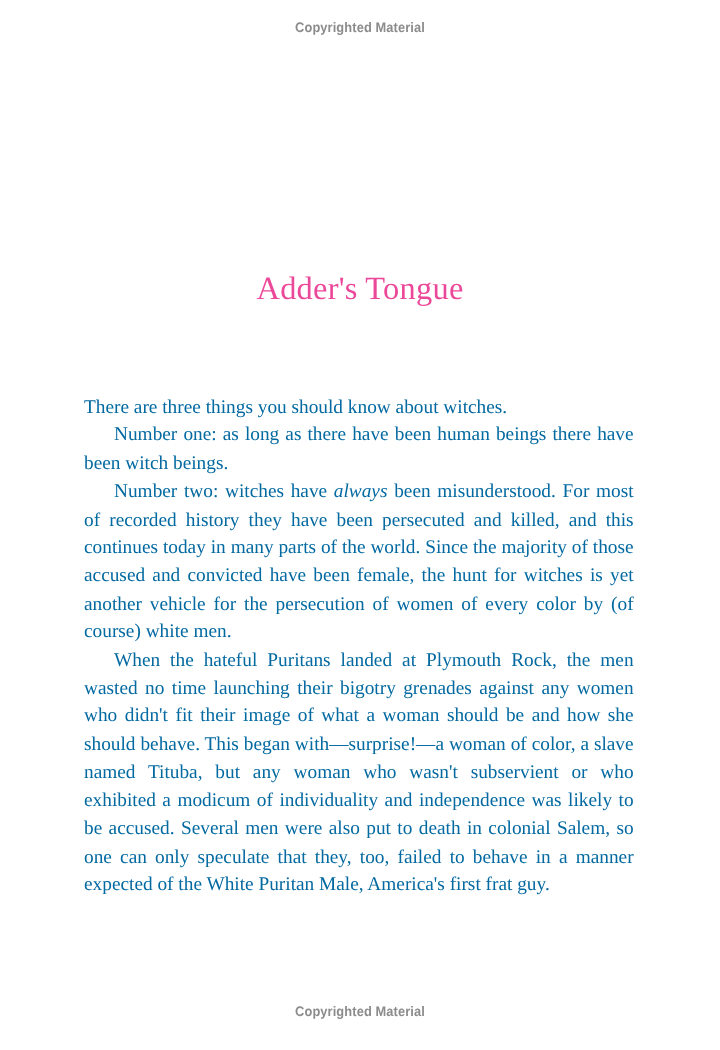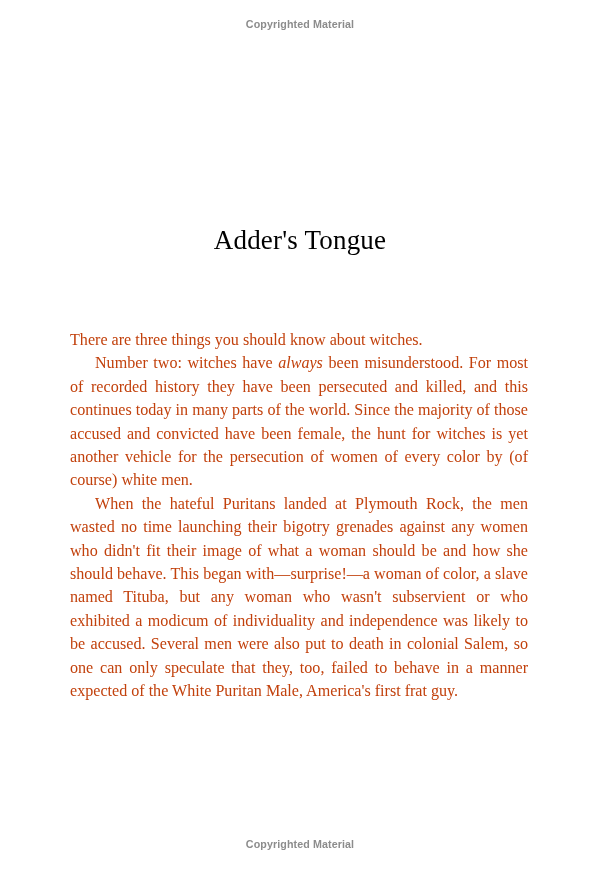--- a/index.html
+++ b/index.html
@@ -35,33 +35,33 @@
   .chapter-title {
     position: absolute;
     left: 0;
     top: 207px;
     width: 600px;
     text-align: center;
     font-size: 27px;
     font-weight: normal;
     letter-spacing: 0.2px;
     line-height: 1.15;
-    color: #000000;
+    color: #ec4899;
   }
 
   .body-text {
     position: absolute;
     left: 70px;
     top: 328px;
     width: 458px;
     font-size: 16.1px;
     line-height: 23.4px;
     text-align: justify;
     text-justify: inter-word;
-    color: #c2410c;
+    color: #0369a1;
     hyphens: none;
   }
   .body-text p {
     margin: 0;
     text-indent: 0;
   }
   .body-text p.indented {
     text-indent: 25px;
   }
   em {
@@ -73,20 +73,21 @@
 <div class="page">
 
   <div class="watermark watermark-top">Copyrighted Material</div>
 
   <h1 class="chapter-title">Adder's Tongue</h1>
 
   <div class="body-text">
 
     <p class="paragraph">There are three things you should know about witches.</p>
 
+    <p class="paragraph indented">Number one: as long as there have been human beings there have been witch beings.</p>
 
     <p class="paragraph indented"><span>Number two: witches have </span><em>always</em><span> been misunderstood. For most of recorded history they have been persecuted and killed, and this continues today in many parts of the world. Since the majority of those accused and convicted have been female, the hunt for witches is yet another vehicle for the persecution of women of every color by (of course) white men.</span></p>
 
     <p class="paragraph indented">When the hateful Puritans landed at Plymouth Rock, the men wasted no time launching their bigotry grenades against any women who didn't fit their image of what a woman should be and how she should behave. This began with—surprise!—a woman of color, a slave named Tituba, but any woman who wasn't subservient or who exhibited a modicum of individuality and independence was likely to be accused. Several men were also put to death in colonial Salem, so one can only speculate that they, too, failed to behave in a manner expected of the White Puritan Male, America's first frat guy.</p>
 
   </div>
 
   <div class="watermark watermark-bottom">Copyrighted Material</div>
 
 </div>

